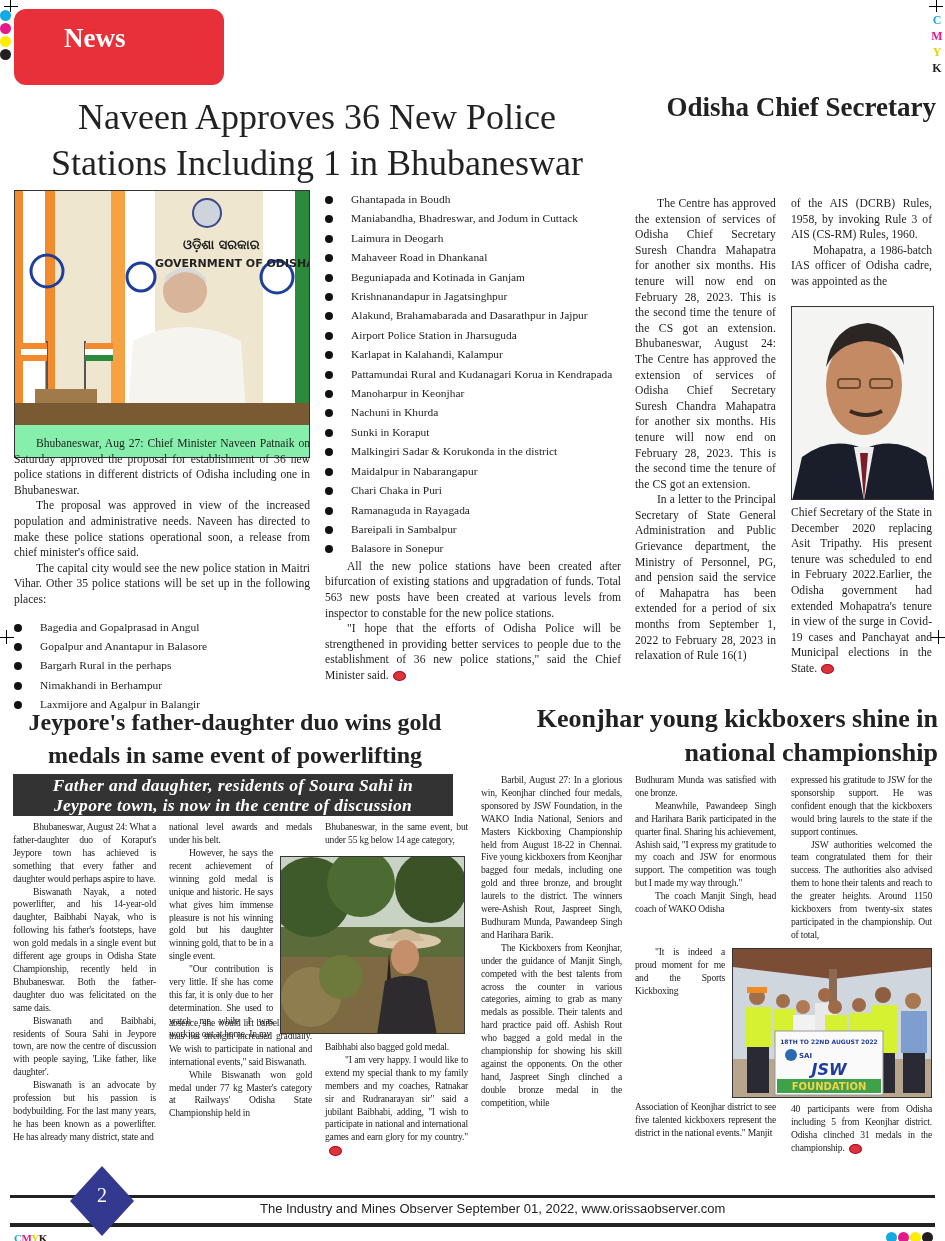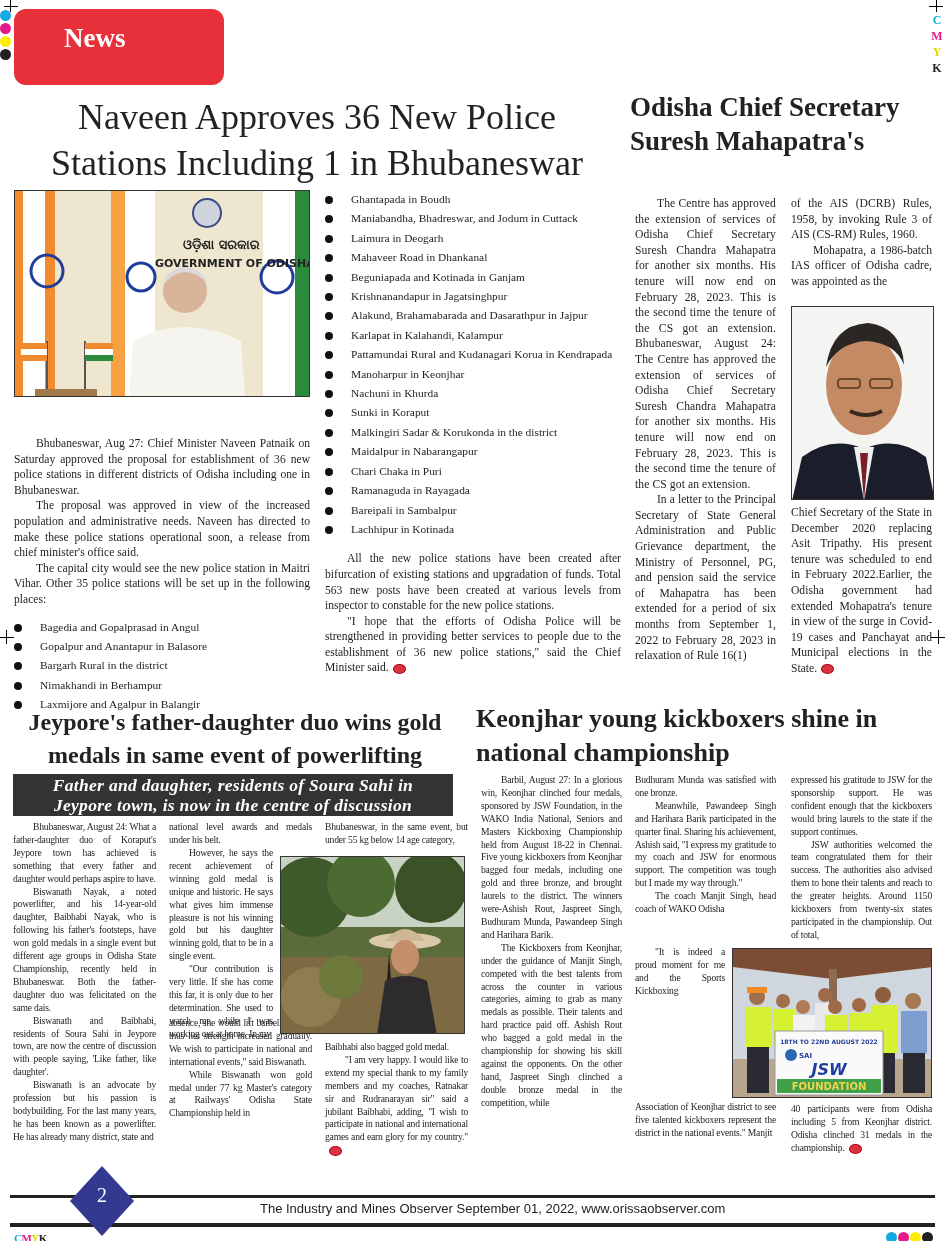--- a/index.html
+++ b/index.html
@@ -6,21 +6,21 @@
 html,body{width:945px;height:1241px;background:#fff;overflow:hidden}
 body{position:relative;font-family:"Liberation Serif","DejaVu Serif",serif;color:#1e1e1e}
 .abs{position:absolute}
 p{font-size:11.6px;line-height:15.6px;text-align:justify;text-indent:22px}
 .sm p{font-size:9.6px;line-height:12.9px;text-indent:20px;letter-spacing:-0.2px}
 .cmykdots{left:0;top:10px;width:14px}
 .cmykdots span{display:block;width:11px;height:11px;border-radius:50%;margin-bottom:2px}
 .news-tab{left:14px;top:9px;width:210px;height:76px;background:#e8303a;border-radius:12px;color:#fff;font-weight:bold;font-size:27px;padding:14px 0 0 50px}
 .cmyk-letters{right:2px;top:12px;width:12px;text-align:center;font-weight:bold;font-size:12px;line-height:16px}
 h1{font-weight:normal;text-align:center;font-size:36px;line-height:46px;color:#222}
-h2{font-weight:bold;text-align:left;font-size:27px;line-height:34px;color:#222}
+h2{font-weight:bold;text-align:right;font-size:27px;line-height:34px;color:#222}
 h3{font-weight:bold;text-align:center;font-size:24px;line-height:33px;color:#222}
 .bullet-list{list-style:none}
 .bullet-list li{font-size:11.4px;line-height:19.4px;position:relative;padding-left:26px}
 .bullet-list li::before{content:"";position:absolute;left:0;top:6px;width:8px;height:8px;border-radius:50%;background:#111}
 .photo{overflow:hidden;border:1px solid #333}
 .strap{left:13px;top:774px;width:440px;height:42px;background:#333;color:#fff;font-weight:bold;font-style:italic;font-size:17.5px;line-height:20px;text-align:center;padding-top:1px;letter-spacing:.3px}
 .end-mark{display:inline-block;width:13px;height:10px;border-radius:50%;background:#d9343d;border:1px solid #b02;vertical-align:middle;margin-left:4px}
 .footer-line{height:3px;background:#222;left:10px;right:10px}
 .diamond{left:70px;top:1166px;width:64px;height:64px}
 .footer-text{left:260px;top:1201px;font-family:"Liberation Sans","DejaVu Sans",sans-serif;font-size:13px;color:#222}
@@ -41,21 +41,21 @@
   <div style="color:#e7d400">Y</div>
   <div style="color:#222">K</div>
 </div>
 
 <div class="abs news-tab">News</div>
 
 <div class="abs" style="left:14px;top:94px;width:606px">
   <h1><span>Naveen Approves 36 New Police</span><br><span>Stations Including 1 in Bhubaneswar</span></h1>
 </div>
 
-<div class="abs photo" style="left:14px;top:190px;width:296px;height:207px;background:#a16207">
+<div class="abs photo" style="left:14px;top:190px;width:296px;height:268px;background:#86efac">
   <svg width="296" height="234" viewBox="0 0 296 234">
     <rect x="0" y="0" width="296" height="234" fill="#efe6cf"></rect>
 
     <rect x="0" y="0" width="40" height="234" fill="#f28b2d"></rect>
       <rect x="8" y="0" width="22" height="234" fill="#fff"></rect>
     <circle cx="32" cy="80" r="16" fill="none" stroke="#1f3d9b" stroke-width="3"></circle>
     <rect x="96" y="0" width="44" height="234" fill="#fff"></rect>
       <rect x="96" y="0" width="14" height="234" fill="#f6a142"></rect>
     <circle cx="126" cy="86" r="14" fill="none" stroke="#1f3d9b" stroke-width="3"></circle>
     <rect x="248" y="0" width="48" height="234" fill="#fff"></rect>
@@ -83,53 +83,54 @@
   </svg>
 </div>
 
 <div class="abs" style="left:14px;top:436px;width:296px">
   <p>Bhubaneswar, Aug 27: Chief Minister Naveen Patnaik on Saturday approved the proposal for establishment of 36 new police stations in different districts of Odisha including one in Bhubaneswar.</p>
   <p>The proposal was approved in view of the increased population and administrative needs. Naveen has directed to make these police stations operational soon, a release from chief minister's office said.</p>
   <p>The capital city would see the new police station in Maitri Vihar. Other 35 police stations will be set up in the following places:</p>
   <ul class="bullet-list" style="margin-top:10px">
     <li>Bagedia and Gopalprasad in Angul</li>
     <li>Gopalpur and Anantapur in Balasore</li>
-    <li>Bargarh Rural in the district</li>
+    <li>Bargarh Rural in the perhaps</li>
     <li>Nimakhandi in Berhampur</li>
     <li>Laxmijore and Agalpur in Balangir</li>
   </ul>
 </div>
 
 <div class="abs" style="left:325px;top:190px;width:296px">
   <ul class="bullet-list">
     <li>Ghantapada in Boudh</li>
     <li>Maniabandha, Bhadreswar, and Jodum in Cuttack</li>
     <li>Laimura in Deogarh</li>
     <li>Mahaveer Road in Dhankanal</li>
     <li>Beguniapada and Kotinada in Ganjam</li>
     <li>Krishnanandapur in Jagatsinghpur</li>
     <li>Alakund, Brahamabarada and Dasarathpur in Jajpur</li>
+    <li>Airport Police Station in Jharsuguda</li>
     <li>Karlapat in Kalahandi, Kalampur</li>
     <li>Pattamundai Rural and Kudanagari Korua in Kendrapada</li>
     <li>Manoharpur in Keonjhar</li>
     <li>Nachuni in Khurda</li>
     <li>Sunki in Koraput</li>
     <li>Malkingiri Sadar &amp; Korukonda in the district</li>
     <li>Maidalpur in Nabarangapur</li>
     <li>Chari Chaka in Puri</li>
     <li>Ramanaguda in Rayagada</li>
     <li>Bareipali in Sambalpur</li>
-    <li>Lachhipur in Kotinada</li>
+    <li>Balasore in Sonepur</li>
   </ul>
-  <p style="margin-top:12px">All the new police stations have been created after bifurcation of existing stations and upgradation of funds. Total 563 new posts have been created at various levels from inspector to constable for the new police stations.</p>
+  <p style="margin-top:0">All the new police stations have been created after bifurcation of existing stations and upgradation of funds. Total 563 new posts have been created at various levels from inspector to constable for the new police stations.</p>
   <p><span>"I hope that the efforts of Odisha Police will be strengthened in providing better services to people due to the establishment of 36 new police stations," said the Chief Minister said.</span><span class="end-mark"></span></p>
 </div>
 
 <div class="abs" style="left:630px;top:90px;width:306px">
-  <h2><span>Odisha Chief Secretary</span><br><span>Suresh Mahapatra's</span><br></h2>
+  <h2><span>Odisha Chief Secretary</span><br><br></h2>
 </div>
 
 <div class="abs" style="left:635px;top:196px;width:141px">
   <p style="letter-spacing:.1px">The Centre has approved the extension of services of Odisha Chief Secretary Suresh Chandra Mahapatra for another six months. His tenure will now end on February 28, 2023. This is the second time the tenure of the CS got an extension. Bhubaneswar, August 24: The Centre has approved the extension of services of Odisha Chief Secretary Suresh Chandra Mahapatra for another six months. His tenure will now end on February 28, 2023. This is the second time the tenure of the CS got an extension.</p>
   <p>In a letter to the Principal Secretary of State General Administration and Public Grievance department, the Ministry of Personnel, PG, and pension said the service of Mahapatra has been extended for a period of six months from September 1, 2022 to February 28, 2023 in relaxation of Rule 16(1)</p>
 </div>
 
 <div class="abs" style="left:791px;top:196px;width:141px">
   <p style="text-indent:0">of the AIS (DCRB) Rules, 1958, by invoking Rule 3 of AIS (CS-RM) Rules, 1960.</p>
   <p>Mohapatra, a 1986-batch IAS officer of Odisha cadre, was appointed as the</p>

